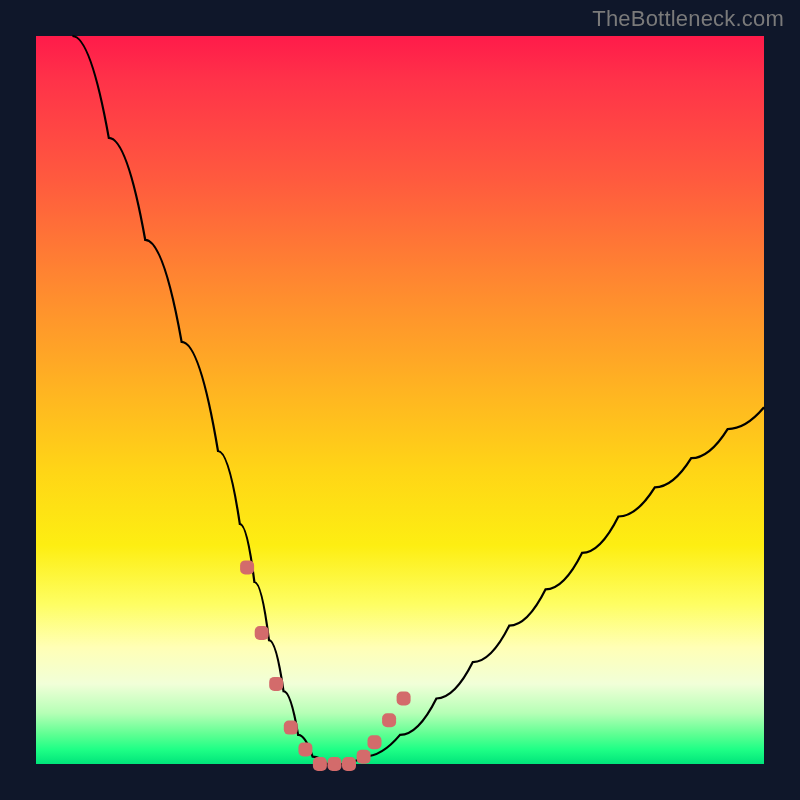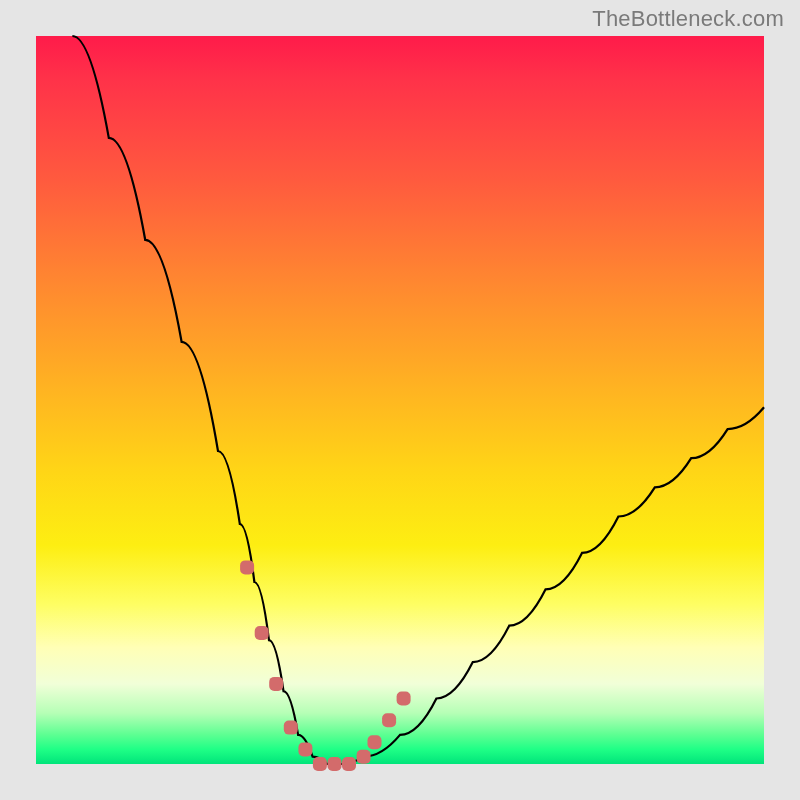--- a/index.html
+++ b/index.html
@@ -8,21 +8,21 @@
     width: 800px;
     height: 800px;
     background: #000;
     overflow: hidden;
     font-family: Arial, Helvetica, sans-serif;
   }
   .frame {
     position: relative;
     width: 800px;
     height: 800px;
-    background: #e5e5e5;
+    background: #0f172a;
   }
   .plot-area {
     position: absolute;
     left: 36px;
     top: 36px;
     width: 728px;
     height: 728px;
     
     background: linear-gradient(
       to bottom,

